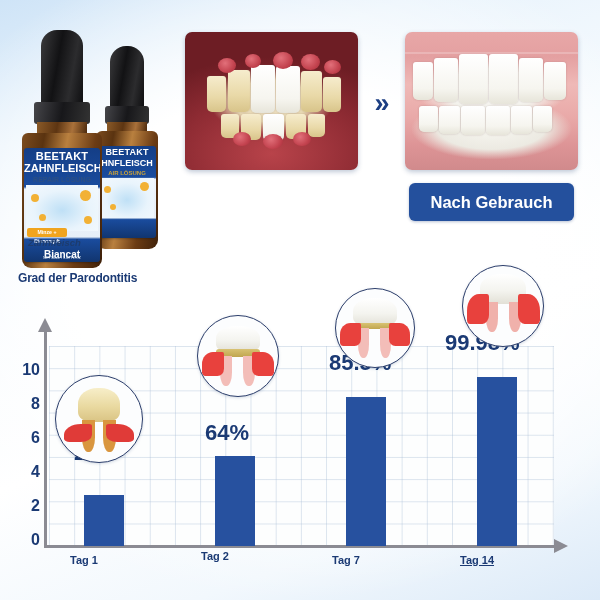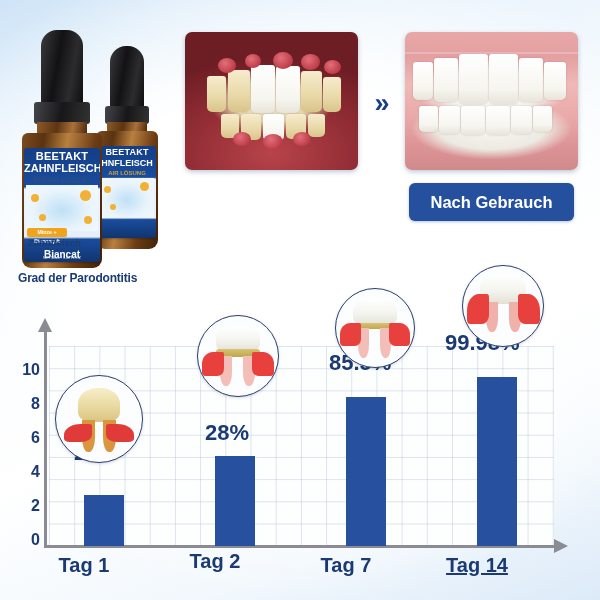--- a/index.html
+++ b/index.html
@@ -117,21 +117,21 @@
            border:1.6px solid #2c3e6b;overflow:hidden;
            box-shadow:0 1px 3px rgba(30,60,110,.18);}
   .crown{position:absolute;left:50%;transform:translateX(-50%);
          background:linear-gradient(180deg,#ffffff 0%,#f4f4ef 55%,#e2e0d6 100%);
          border-radius:46% 46% 30% 30%;}
   .crown.yellowed{background:linear-gradient(180deg,#f7eec9 0%,#e9d9a0 55%,#d9c383 100%);}
   .tartar{position:absolute;left:50%;transform:translateX(-50%);
           background:linear-gradient(180deg,#d8c272 0%,#c0a64f 100%);border-radius:3px;}
   .root{position:absolute;background:#e8847f;border-radius:0 0 45% 45%;}
   .gumshape{position:absolute;}
-  .xlabel{position:absolute;color:#1b3a74;font-size:20px;font-weight:bold;text-align:center;}
+  .xlabel{position:absolute;color:#1b3a74;font-size:11px;font-weight:bold;text-align:center;}
 </style>
 </head>
 <body>
 
 <div id="root">
 
   <div class="top">
 
     <div class="bottles">
 
@@ -241,21 +241,21 @@
     </div>
 
     <div class="bars">
       <div class="bar" style="left:35px;width:40px;height:50.8px;"></div>
       <div class="bar" style="left:166px;width:40px;height:89.8px;"></div>
       <div class="bar" style="left:297px;width:40px;height:149.2px;"></div>
       <div class="bar" style="left:428px;width:40px;height:169.5px;"></div>
     </div>
 
     <div class="pctlabel" style="left:74px;top:440px;font-size:22px;">29%</div>
-    <div class="pctlabel" style="left:205px;top:420px;font-size:22px;">28%</div>
+    <div class="pctlabel" style="left:205px;top:420px;font-size:22px;">64%</div>
     <div class="pctlabel" style="left:329px;top:350px;font-size:22px;">85.5%</div>
     <div class="pctlabel" style="left:445px;top:330px;font-size:22px;">99.98%</div>
 
     <div class="tcircle" style="left:55px;top:375px;width:86px;height:86px;">
       <div class="crown yellowed" style="top:12px;width:42px;height:34px;"></div>
       <div class="root" style="left:26px;top:44px;width:13px;height:32px;background:#d9963f;"></div>
       <div class="root" style="left:47px;top:44px;width:13px;height:32px;background:#d9963f;"></div>
       <div class="gumshape" style="left:8px;top:48px;width:28px;height:18px;background:#e03b38;border-radius:60% 10% 40% 20%;"></div>
       <div class="gumshape" style="left:50px;top:48px;width:28px;height:18px;background:#e03b38;border-radius:10% 60% 20% 40%;"></div>
     </div>

